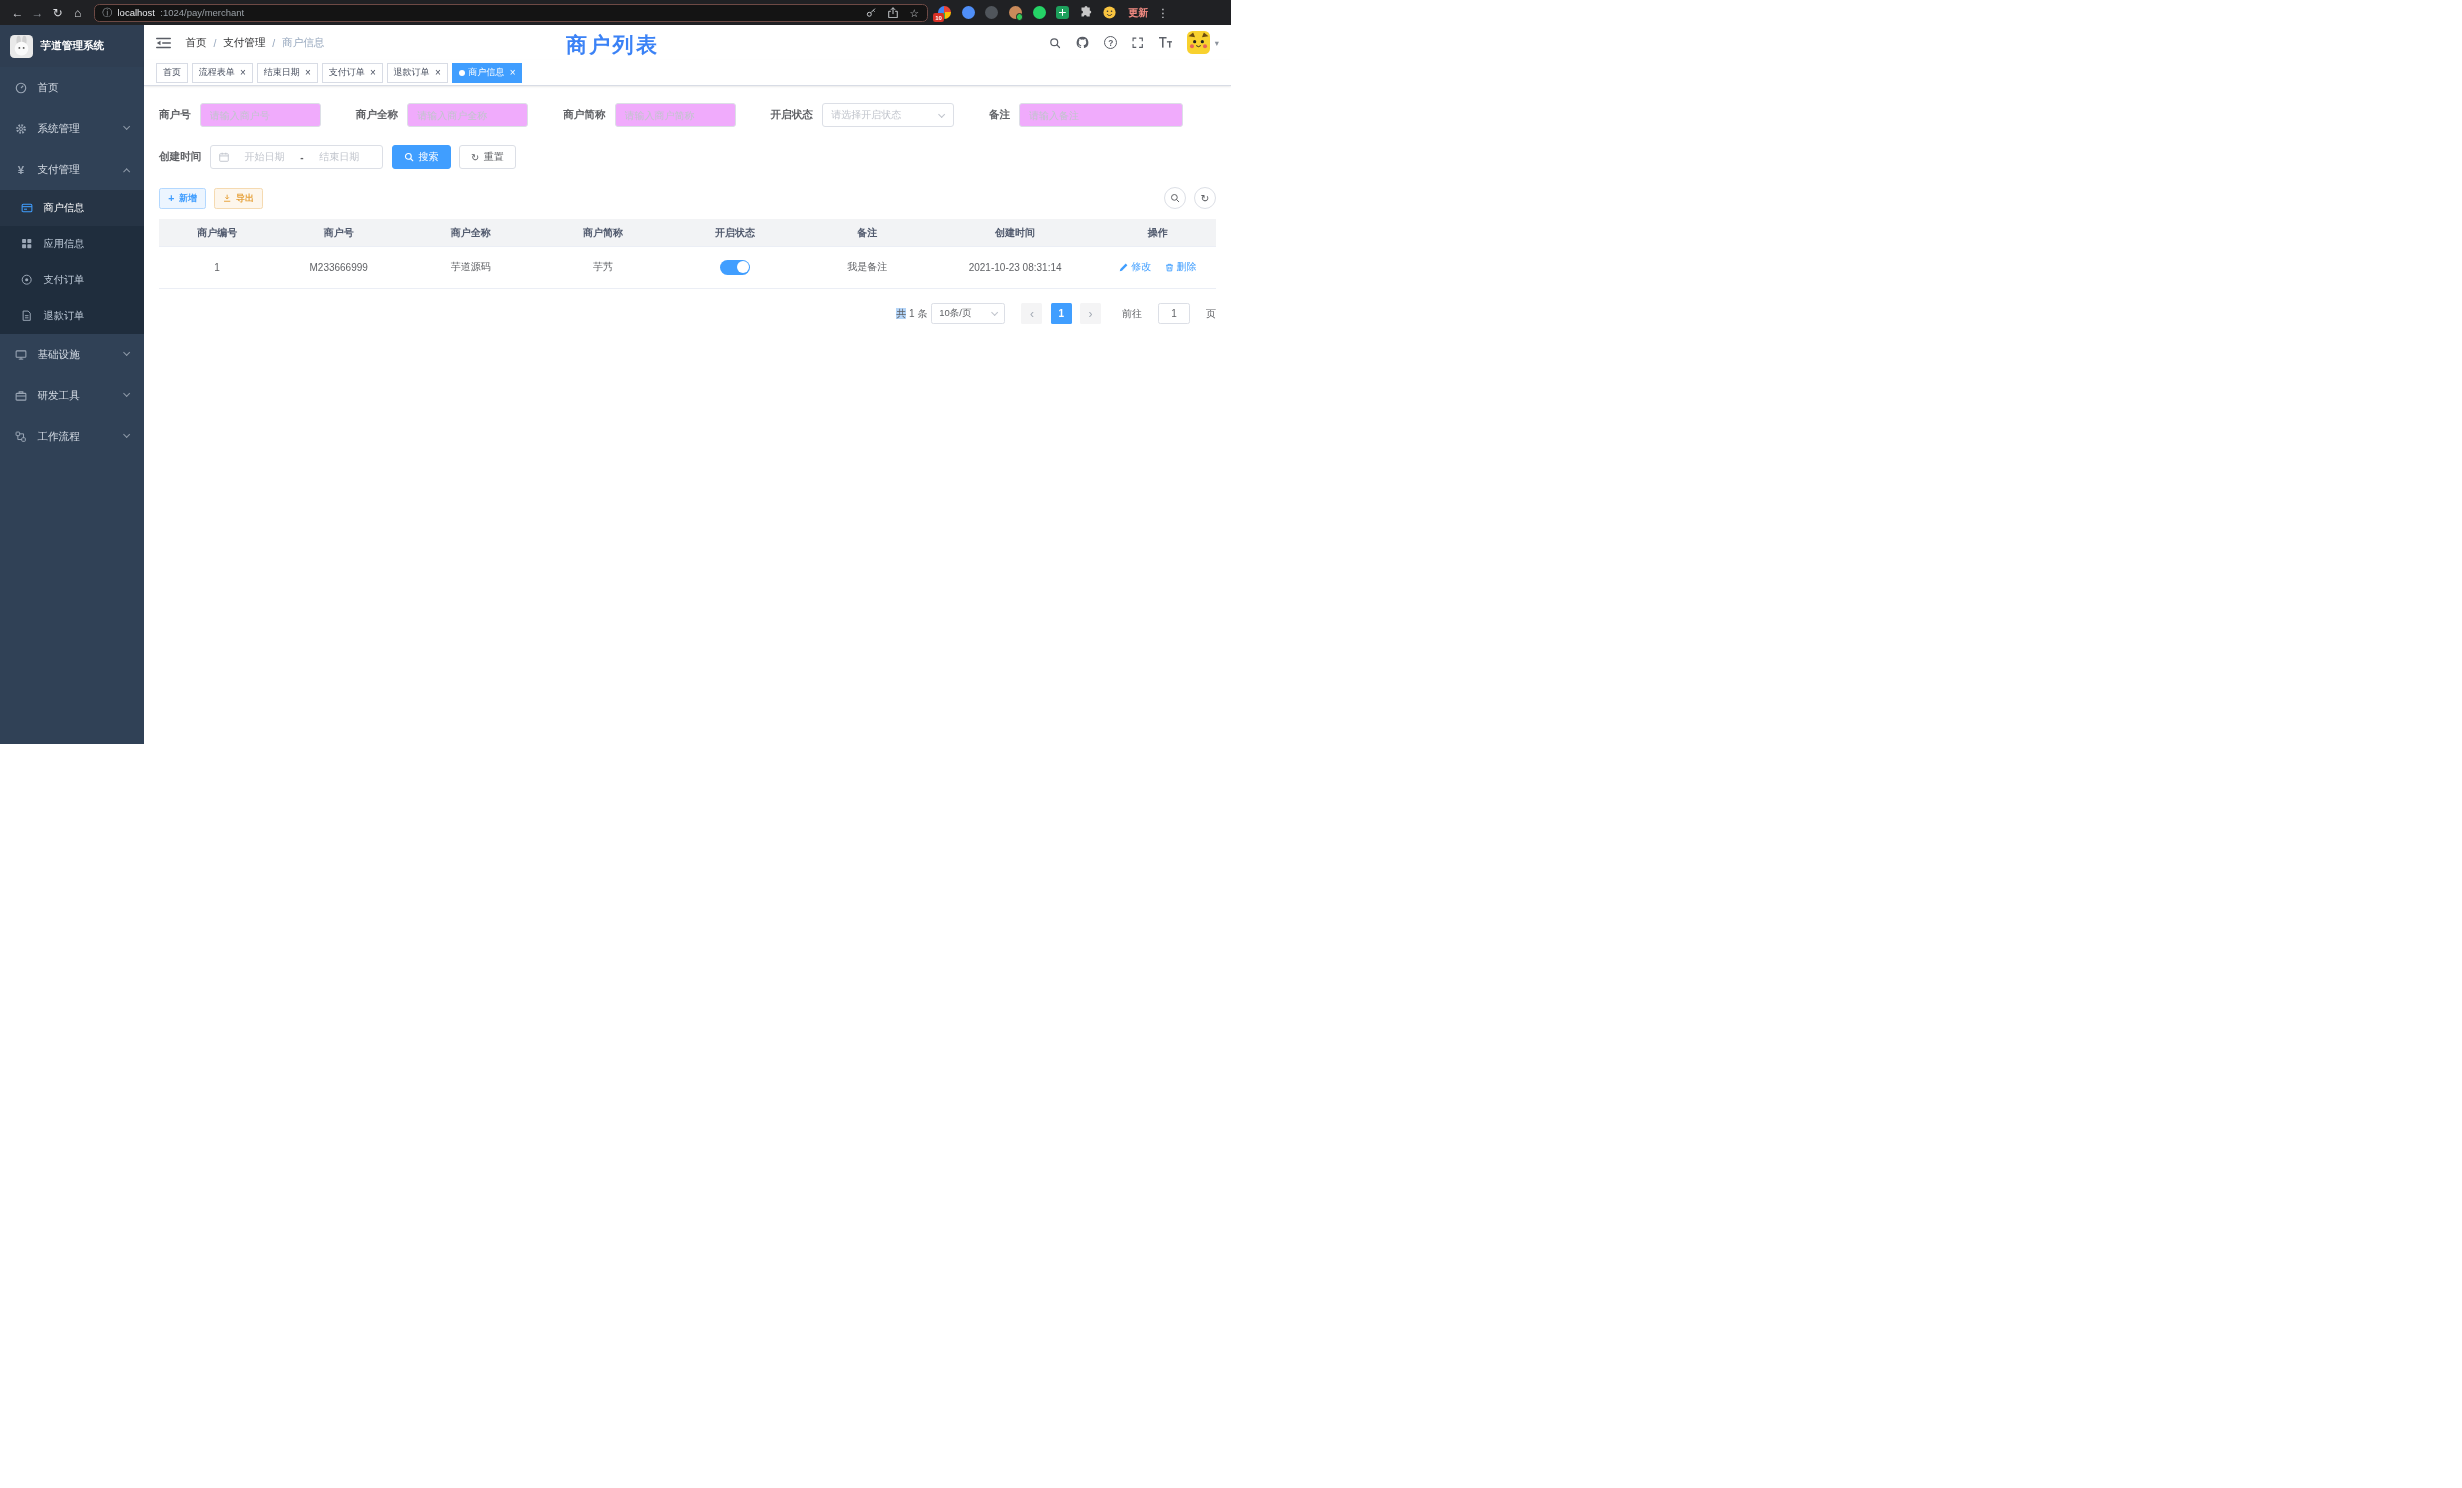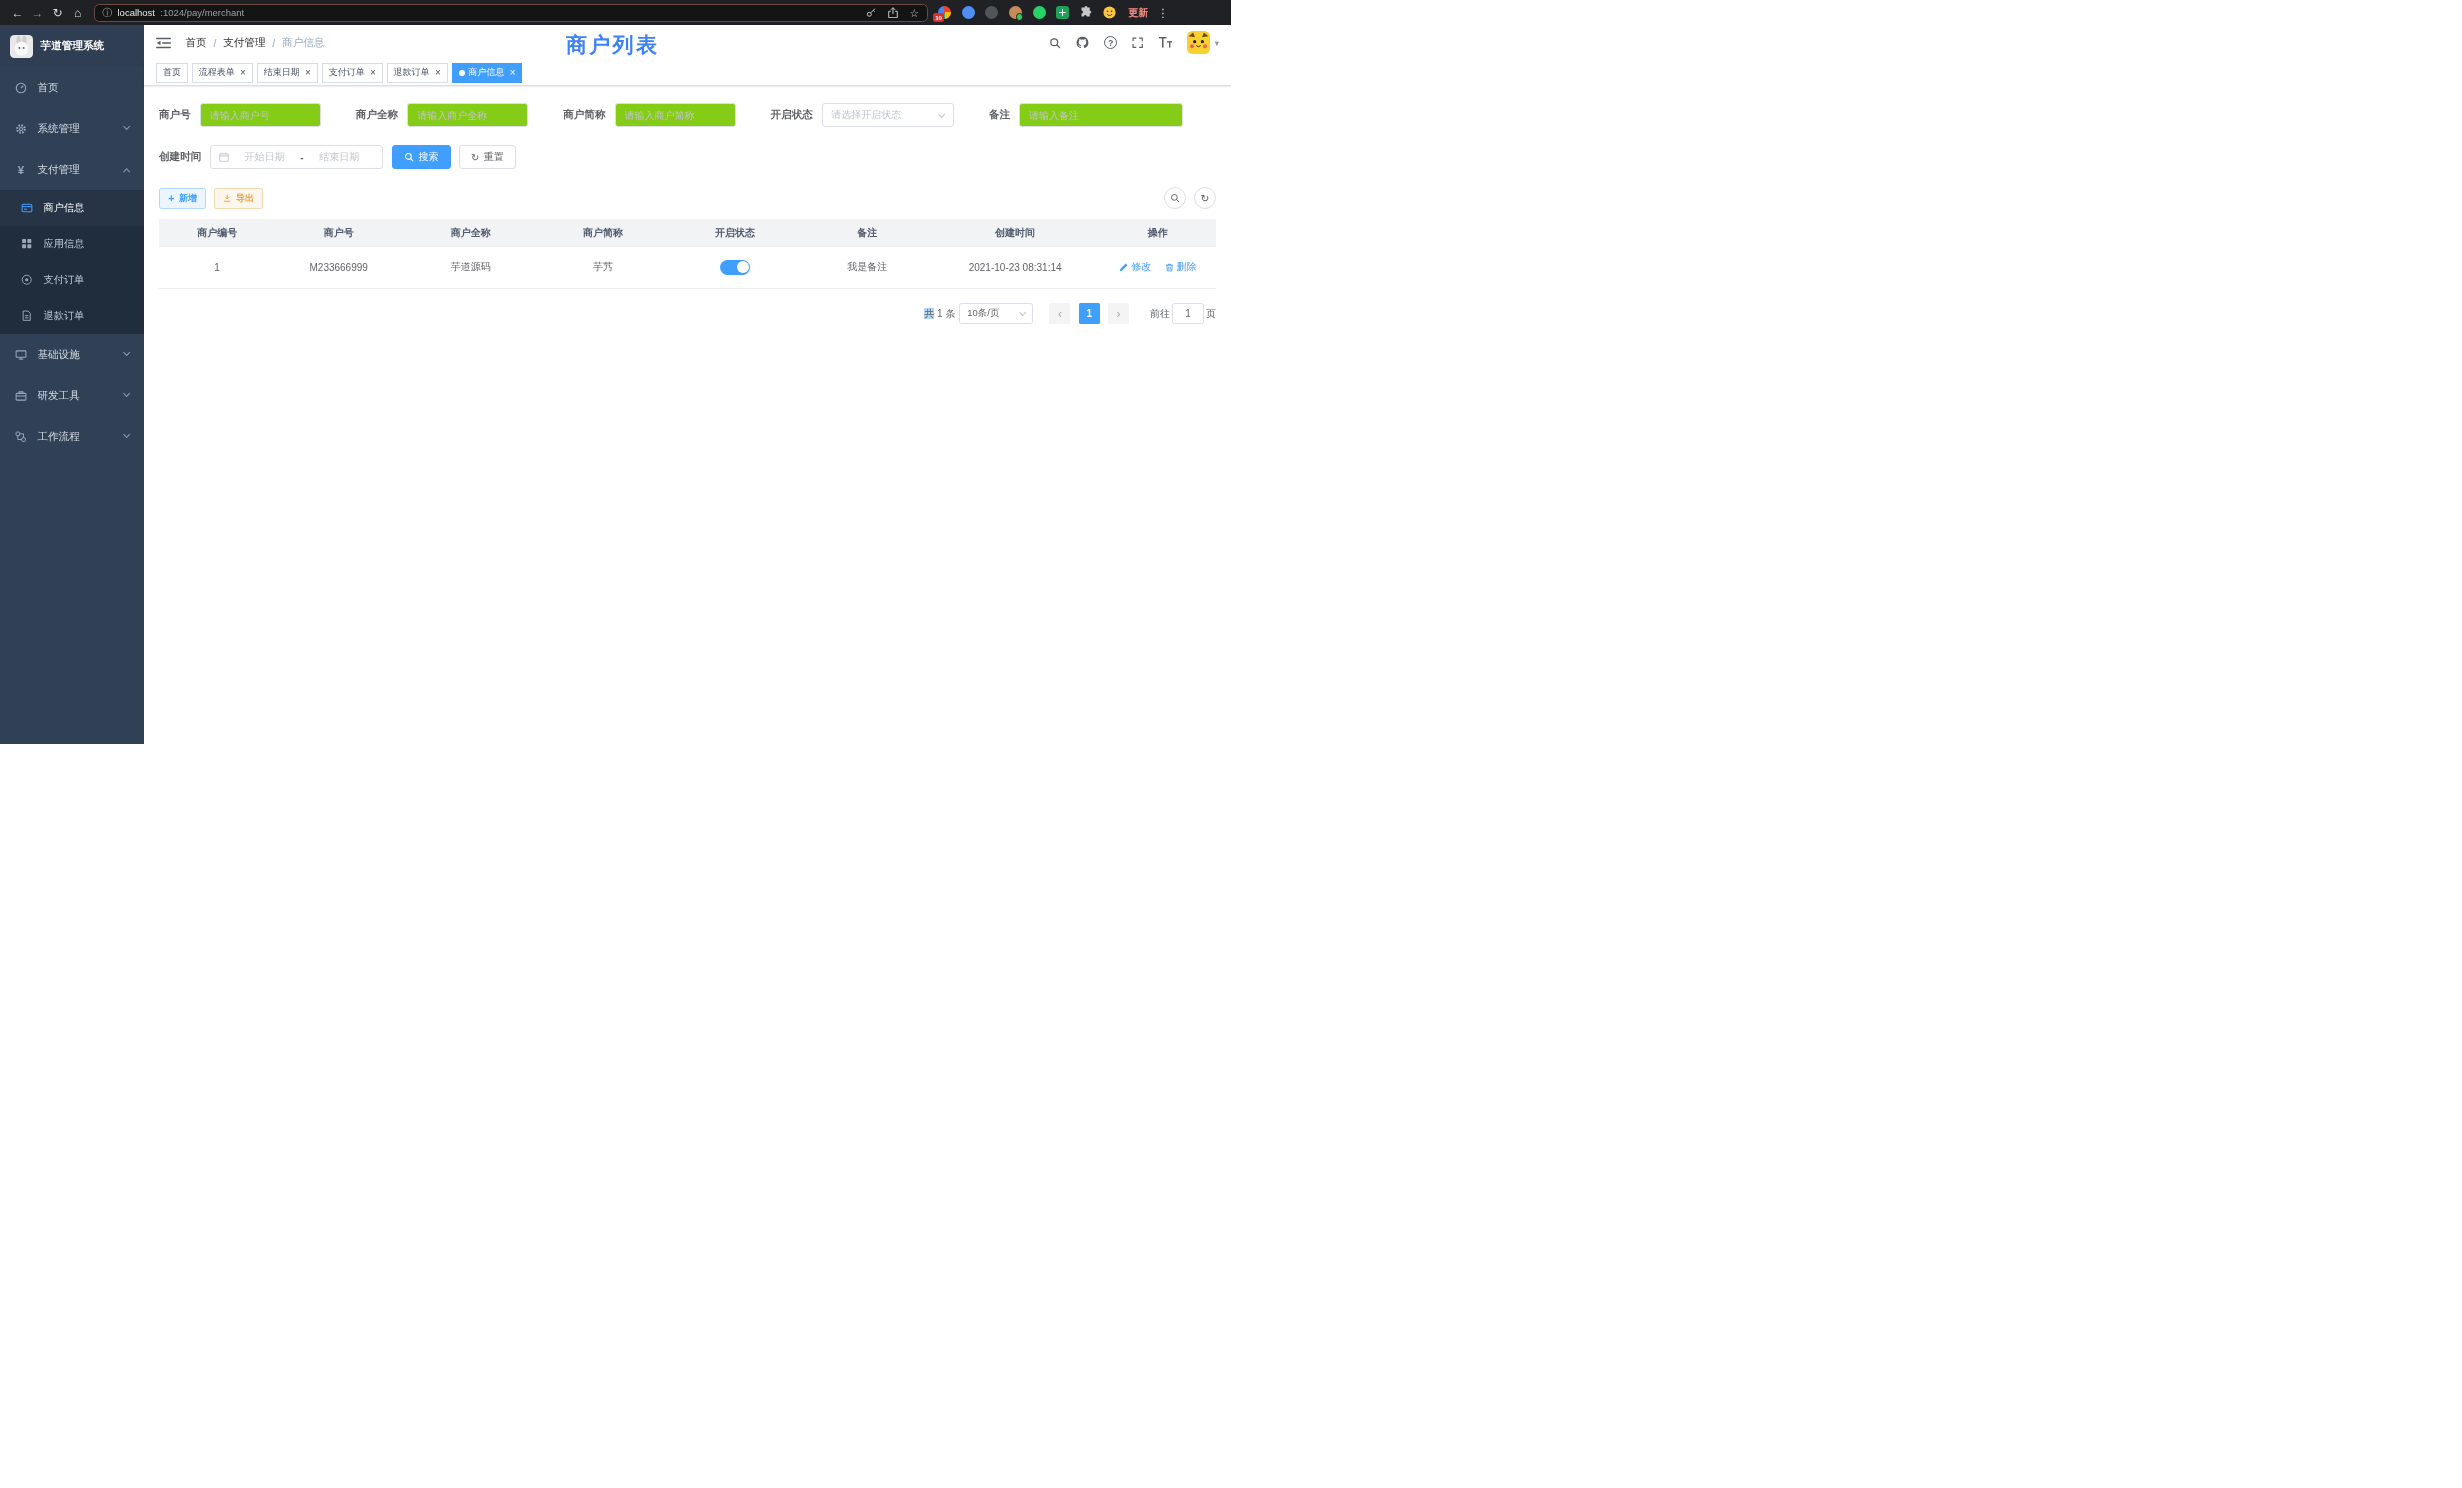--- a/index.html
+++ b/index.html
@@ -72,21 +72,21 @@
   .tag.active{background:#409eff;border-color:#409eff;color:#fff}
   .dot{width:6px;height:6px;border-radius:50%;background:#fff;display:inline-block}
 
   
   .content{padding:17.4px 15px 0;position:relative}
   .frow{display:flex;align-items:center;margin-bottom:18px}
   .fitem{display:flex;align-items:center;margin-right:35px}
   .fitem.tight{margin-right:8.3px}
   .flabel{font-size:10.6px;color:#606266;font-weight:700;margin-right:9px;white-space:nowrap}
   .finput{height:24px;border:0.8px solid #dcdfe6;border-radius:3px;padding:0 9px;font-size:10px;
-          color:#606266;outline:none;background:#84cc16;font-family:inherit}
+          color:#606266;outline:none;background:#f0abfc;font-family:inherit}
   .finput::placeholder{color:#c0c4cc}
   .w160{width:121px}.w186{width:164px}
   .fselect{width:132px;height:24px;border:0.8px solid #dcdfe6;border-radius:3px;display:flex;align-items:center;
            justify-content:space-between;padding:0 8.3px;color:#c0c4cc;font-size:10px;background:#fff;cursor:pointer}
   .sel-chev{width:5.3px;height:5.3px;border-right:1.1px solid #c0c4cc;border-bottom:1.1px solid #c0c4cc;transform:rotate(45deg);margin-top:-2.3px}
   .daterange{width:173px;height:24px;border:0.8px solid #dcdfe6;border-radius:3px;display:flex;align-items:center;
              padding:0 7.6px;font-size:10px;color:#c0c4cc;background:#fff;cursor:pointer}
   .daterange .cal{color:#c0c4cc;display:flex;flex:0 0 auto}
   .dr-text{flex:1;text-align:center}
   .dsep{color:#606266;flex:0 0 auto;font-weight:700}
@@ -115,21 +115,21 @@
 
   
   .pager{display:flex;align-items:center;justify-content:flex-end;padding:14.4px 0;font-size:10px;color:#606266}
   .total{margin-right:4px;white-space:nowrap}
   .hl{background:#b3d4f8}
   .psize{width:74px;height:21px;border:0.8px solid #dcdfe6;border-radius:2.3px;display:flex;align-items:center;
          justify-content:space-between;padding:0 6.8px;color:#606266;font-size:9.5px;margin-right:16px;background:#fff;cursor:pointer}
   .pbtn{width:21px;height:21px;border:none;background:#f4f4f5;border-radius:1.5px;color:#a3aab4;font-size:12px;
         display:flex;align-items:center;justify-content:center;cursor:pointer;font-family:inherit}
   .pbtn.page{background:#409eff;color:#fff;font-size:10px;margin:0 8.3px;font-weight:600}
-  .goto{margin-left:21px;display:flex;align-items:center;gap:2px;white-space:nowrap}
+  .goto{margin-left:21px;display:flex;align-items:center;gap:16px;white-space:nowrap}
   .goto-input{width:32px;height:21px;border:0.8px solid #dcdfe6;border-radius:2.3px;text-align:center;font-size:10px;
               color:#606266;outline:none;font-family:inherit}
 </style>
 </head>
 <body>
 
 <div class="chrome">
   <span class="navico">←</span>
   <span class="navico dim">→</span>
   <span class="navico">↻</span>

